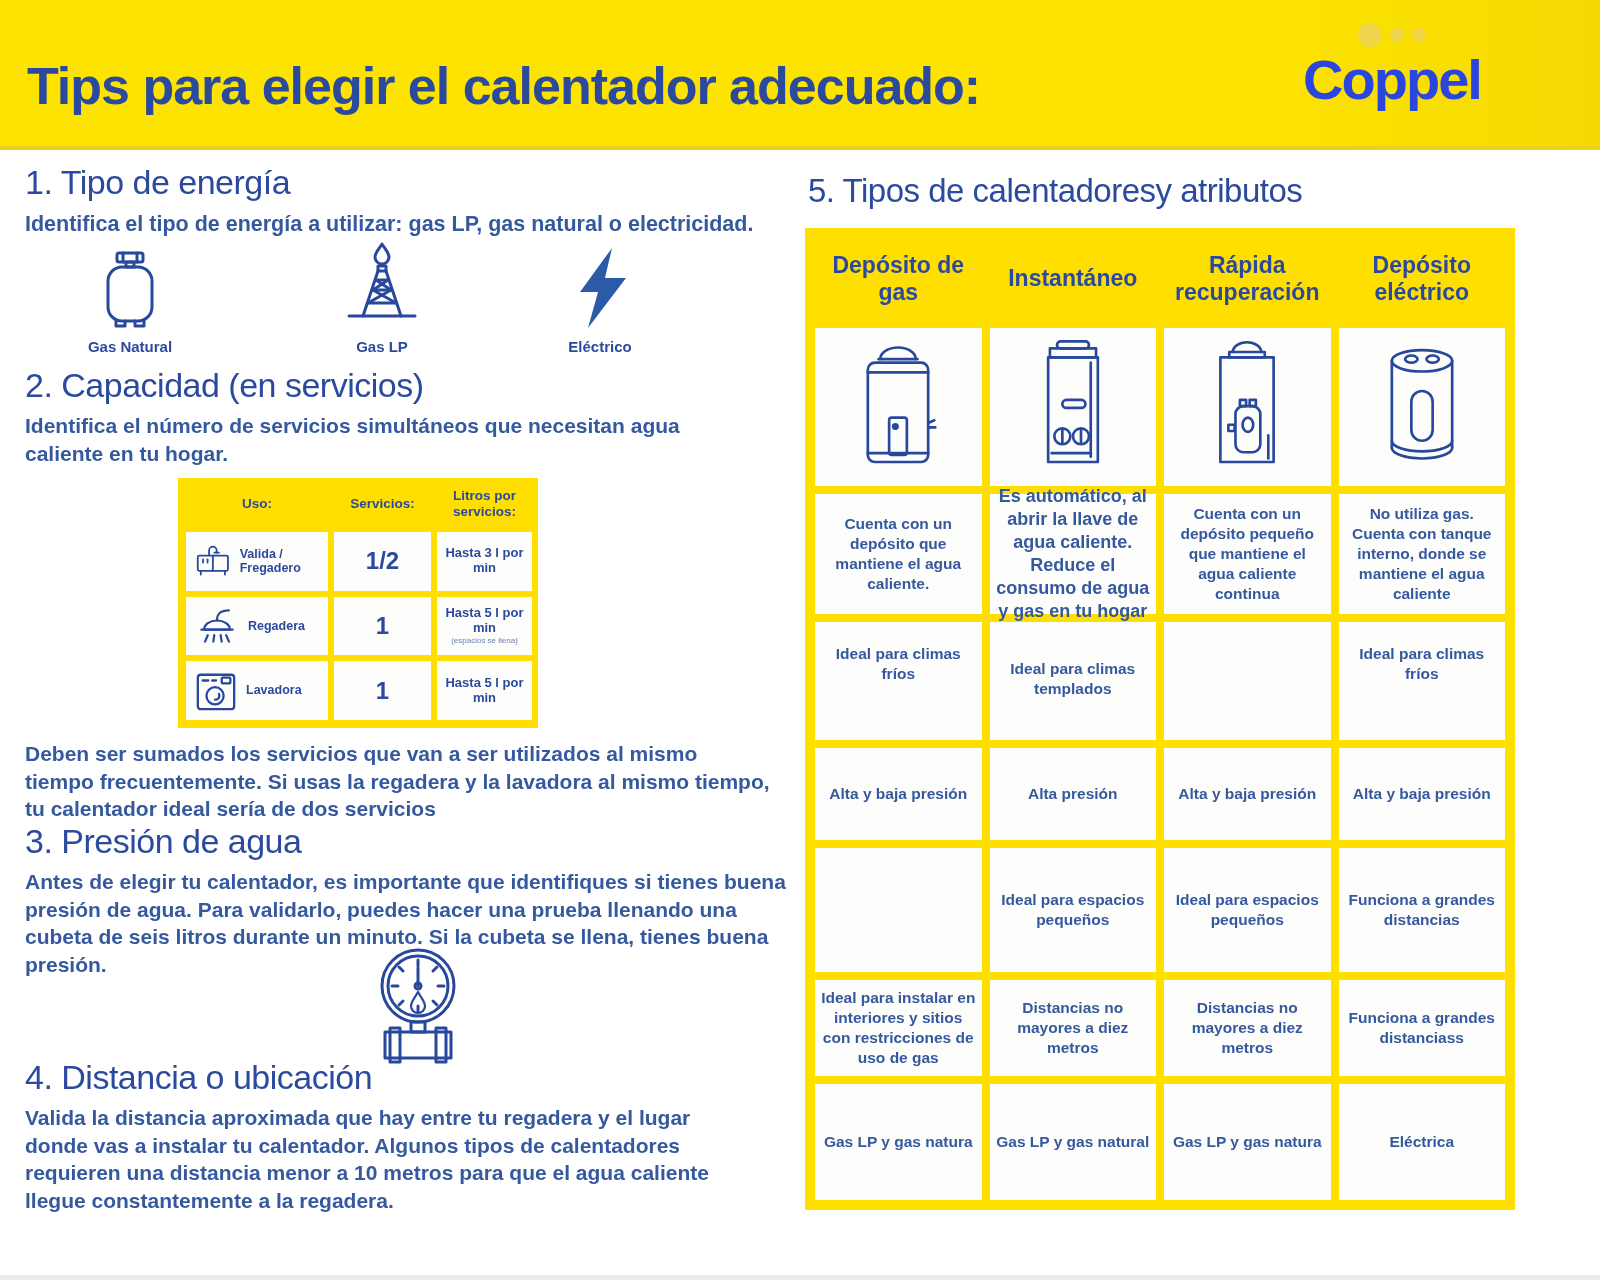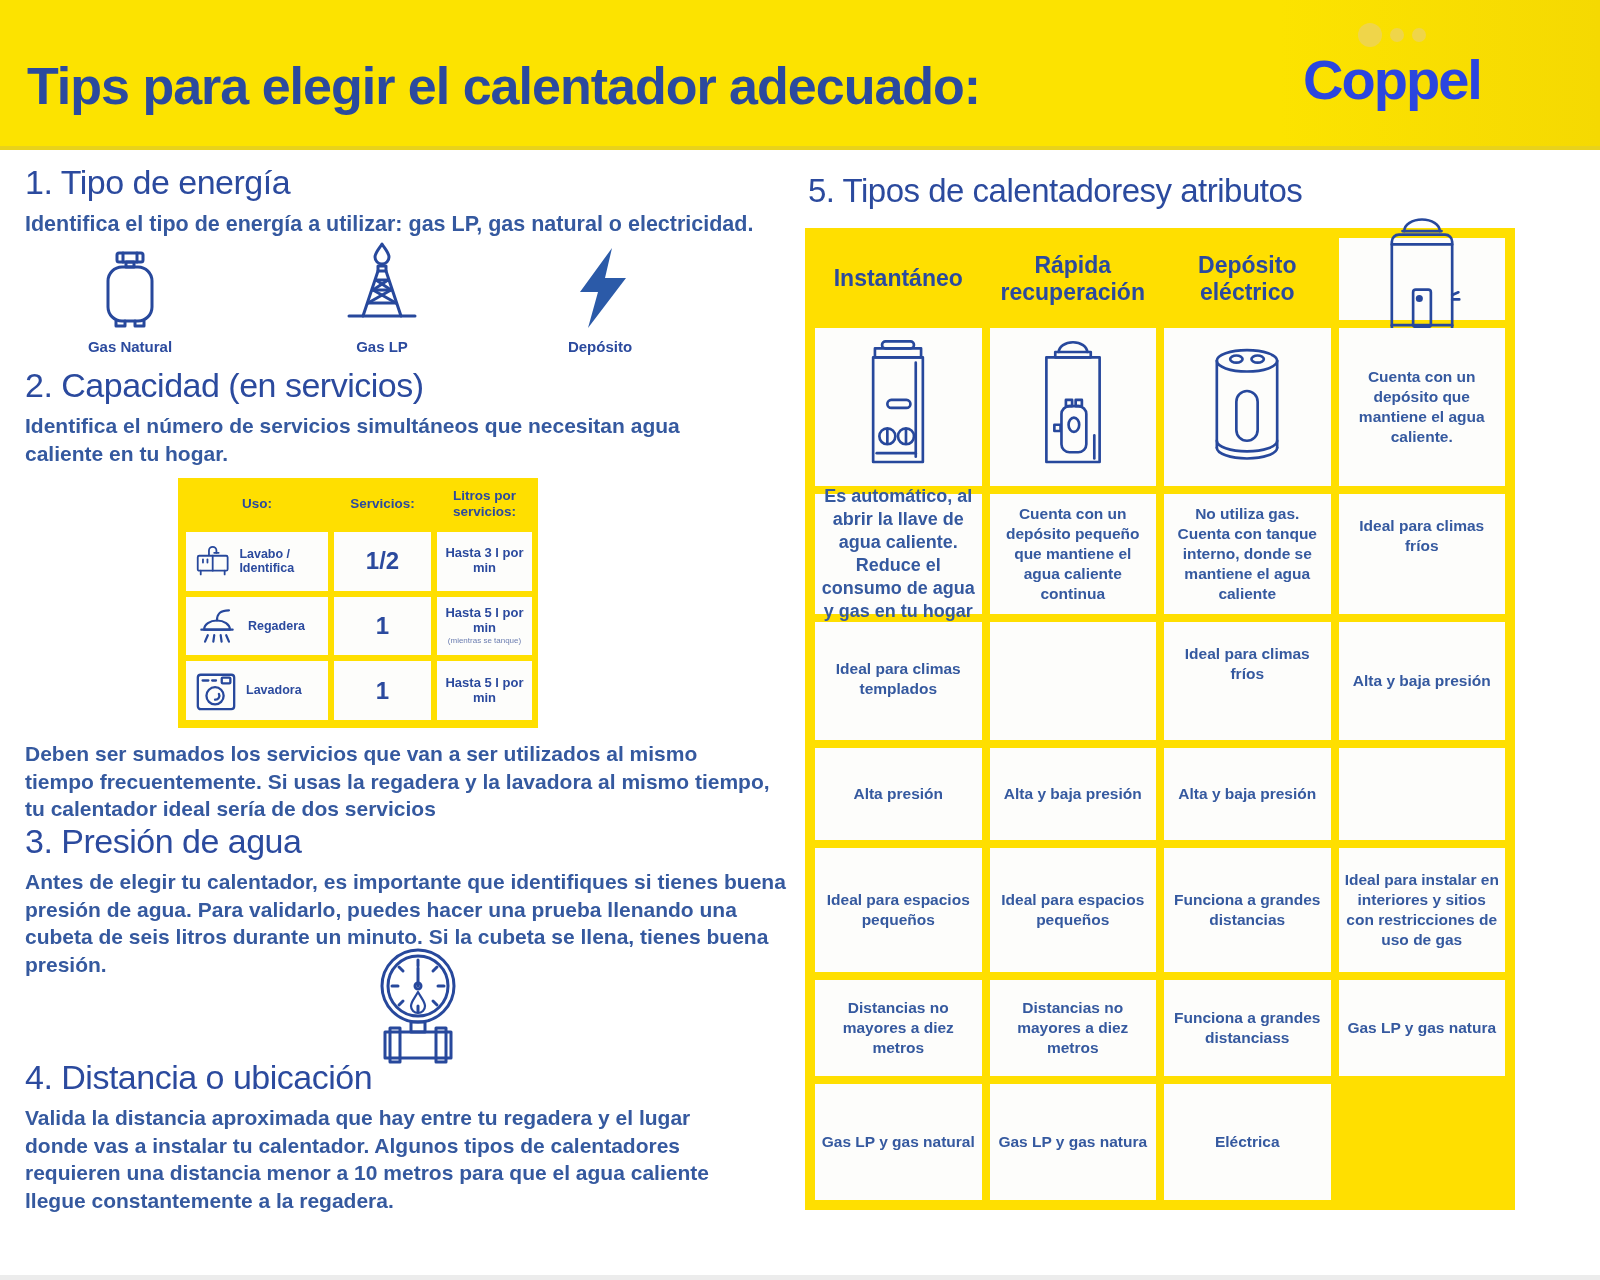--- a/index.html
+++ b/index.html
@@ -102,42 +102,42 @@
       <line x1="23" y1="63" x2="51" y2="63"></line>
       <line x1="4" y1="76" x2="70" y2="76"></line>
     </svg>
     <span class="energy-label">Gas LP</span>
   </div>
 
   <div class="energy-item" style="left:530px;top:246px;width:140px;">
     <svg class="icon" width="64" height="84" viewBox="0 0 64 84">
       <polygon points="44,2 12,46 30,46 20,82 58,32 37,32" fill="#2B5AA8"></polygon>
     </svg>
-    <span class="energy-label">Depósito</span>
+    <span class="energy-label">Eléctrico</span>
   </div>
 
   <div class="h2" style="left:25px;top:366px;">2. Capacidad (en servicios)</div>
   <div class="body-text" style="left:25px;top:412px;width:720px;">Identifica el número de servicios simultáneos que necesitan agua caliente en tu hogar.</div>
 
   <div class="cap-table">
     <div class="cap-th">Uso:</div>
     <div class="cap-th">Servicios:</div>
     <div class="cap-th">Litros por servicios:</div>
 
     <div class="cap-td cap-use">
       <svg class="line" width="46" height="42" viewBox="0 0 50 44" style="stroke-width:2.4">
         <path d="M20 14 V8 a5 5 0 0 1 10 0 v3"></path>
           <line x1="27" y1="11" x2="33" y2="11"></line>
         <rect x="5" y="15" width="40" height="20" rx="2"></rect>
           <line x1="25" y1="15" x2="25" y2="35"></line>
         <line x1="12" y1="20" x2="12" y2="24"></line>
           <line x1="18" y1="20" x2="18" y2="24"></line>
         <path d="M9 35 v5 M41 35 v5"></path>
       </svg>
-      <span class="lbl">Lavabo / Identifica</span>
+      <span class="lbl">Valida / Fregadero</span>
     </div>
     <div class="cap-td cap-num">1/2</div>
     <div class="cap-td cap-lit">
       <span>Hasta 3 l por min</span>
     </div>
 
     <div class="cap-td cap-use">
       <svg class="line" width="46" height="42" viewBox="0 0 50 44" style="stroke-width:2.4">
         <path d="M38 5 c-11 0 -13 5 -13 11"></path>
         <path d="M11 26 a14 10 0 0 1 28 0 z"></path>
@@ -145,21 +145,21 @@
         <line x1="15" y1="32" x2="12" y2="39"></line>
           <line x1="22" y1="32" x2="21" y2="39"></line>
         <line x1="29" y1="32" x2="30" y2="39"></line>
           <line x1="35" y1="32" x2="38" y2="39"></line>
       </svg>
       <span class="lbl">Regadera</span>
     </div>
     <div class="cap-td cap-num">1</div>
     <div class="cap-td cap-lit">
       <span>Hasta 5 l por min</span>
-      <span class="cap-note">(mientras se tanque)</span>
+      <span class="cap-note">(espacios se llena)</span>
     </div>
 
     <div class="cap-td cap-use">
       <svg class="line" width="44" height="44" viewBox="0 0 46 46" style="stroke-width:2.4">
         <rect x="4" y="6" width="38" height="36" rx="3"></rect>
         <line x1="9" y1="12" x2="15" y2="12"></line>
           <line x1="19" y1="12" x2="23" y2="12"></line>
         <rect x="29" y="9" width="9" height="6" rx="1"></rect>
         <circle cx="22" cy="28" r="9"></circle>
           <path d="M26 26 a4 4 0 0 1 -4 6"></path>
@@ -197,20 +197,21 @@
     <rect x="68" y="84" width="10" height="34"></rect>
   </svg>
 
   <div class="h2" style="left:25px;top:1058px;">4. Distancia o ubicación</div>
   <div class="body-text" style="left:25px;top:1104px;width:730px;">Valida la distancia aproximada que hay entre tu regadera y el lugar donde vas a instalar tu calentador. Algunos tipos de calentadores requieren una distancia menor a 10 metros para que el agua caliente llegue constantemente a la regadera.</div>
 
   <div class="h2" style="left:808px;top:172px;font-size:33px;">5. Tipos de calentadoresy atributos</div>
 
   <div class="types-table">
 
+    <div class="tt-th">Depósito de gas</div>
     <div class="tt-th">Instantáneo</div>
     <div class="tt-th">Rápida recuperación</div>
     <div class="tt-th">Depósito eléctrico</div>
 
     <div class="tt-td tt-icon">
       <svg class="line" width="110" height="142" viewBox="0 0 120 160">
         <path d="M40 26 a20 13 0 0 1 40 0"></path>
           <line x1="38" y1="26" x2="82" y2="26"></line>
         <rect x="26" y="30" width="68" height="112" rx="8"></rect>
         <line x1="26" y1="41" x2="94" y2="41"></line>

